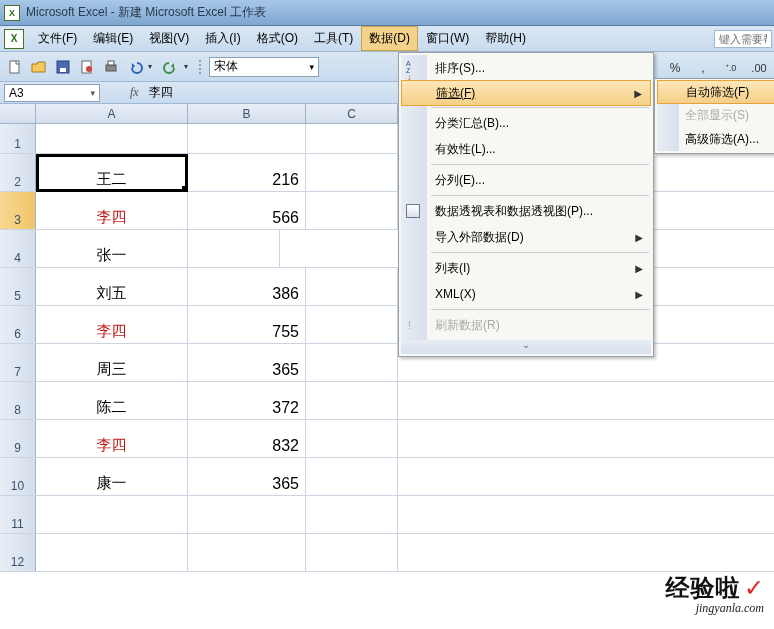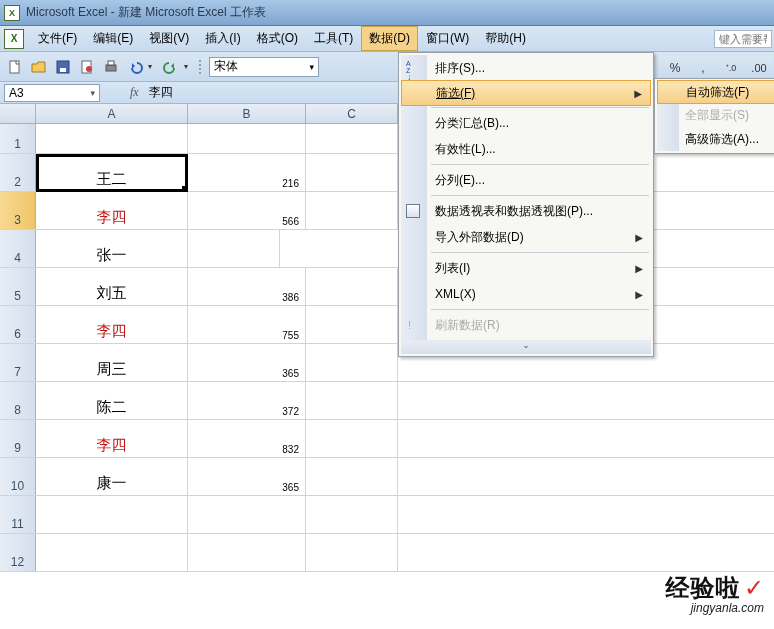--- a/index.html
+++ b/index.html
@@ -177,21 +177,21 @@
     padding-bottom: 2px;
   }
   .rowh.sel { background: linear-gradient(to right,#f8d992,#f0c568); }
   .cell {
     border-right: 1px solid #cbd5e1;
     display: flex;
     align-items: flex-end;
     padding: 0 6px 2px 6px;
   }
   .cellA { width: 152px; justify-content: center; font-size: 15px; }
-  .cellB { width: 118px; justify-content: flex-end; font-size: 10px; }
+  .cellB { width: 118px; justify-content: flex-end; font-size: 16px; }
   .cellC { width: 92px; }
   .red { color: #c01818; }
   .sel-border {
     position: absolute;
     border: 3px solid #000;
     left: 36px;
     top: 50px;
     width: 152px;
     height: 38px;
     pointer-events: none;
@@ -340,20 +340,21 @@
     font-size: 24px;
     font-weight: bold;
     color: #111;
     letter-spacing: 1px;
   }
   .wm-check { color: #e02828; font-size: 24px; }
   .wm-sub {
     font-size: 12px;
     color: #222;
     font-style: italic;
+    font-family: Liberation Serif, serif;
   }
   .icon-svg { width: 16px; height: 16px; }
 </style>
 </head>
 <body>
 
 <div class="title-bar">
   <span class="title-icon">X</span>
   <span>Microsoft Excel - 新建 Microsoft Excel 工作表</span>
 </div>

